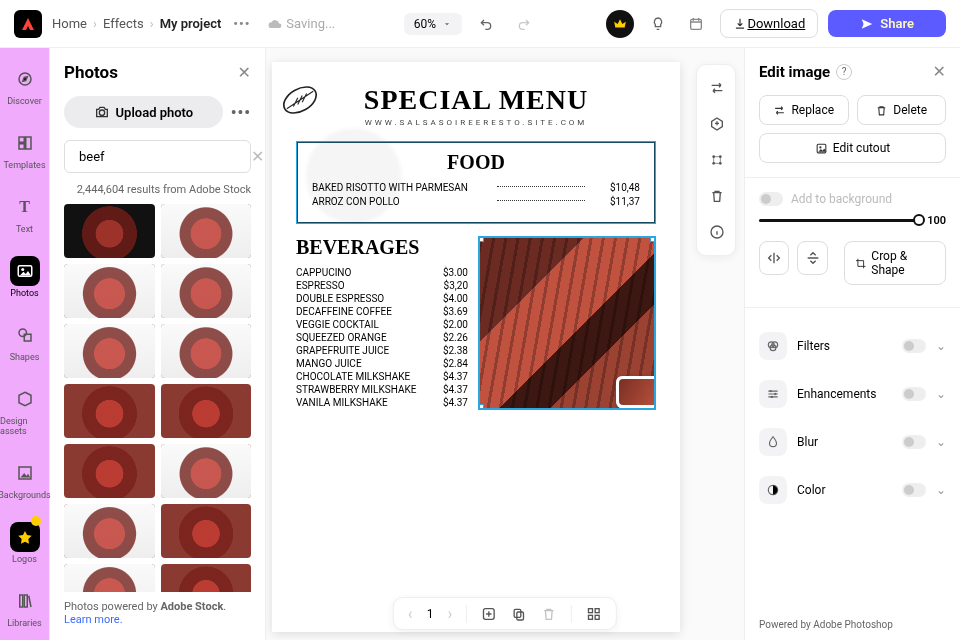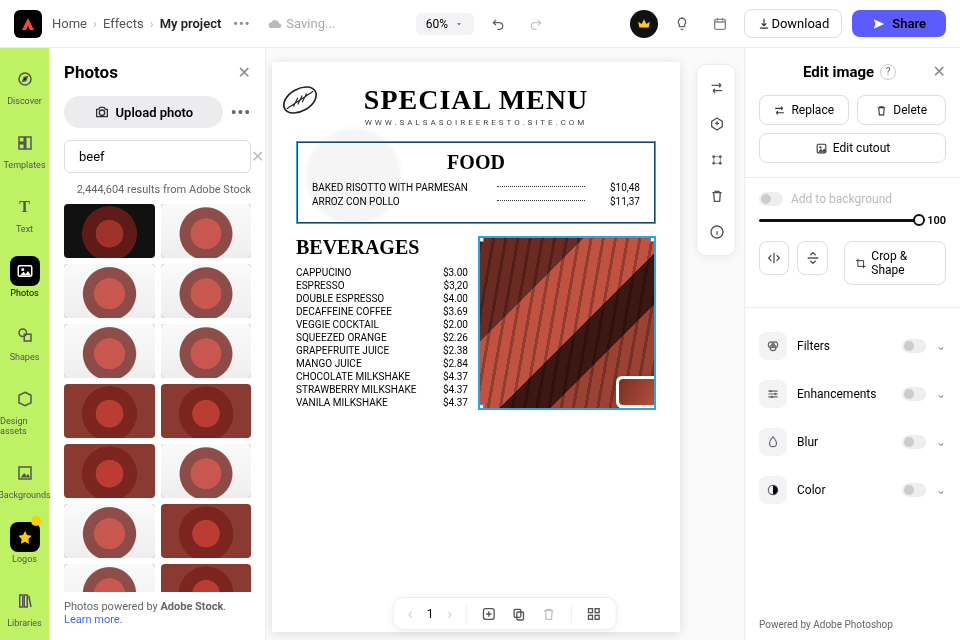--- a/index.html
+++ b/index.html
@@ -9,25 +9,25 @@
 .logo svg { width: 16px; height: 16px; }
 .breadcrumb { display: flex; align-items: center; gap: 6px; font-size: 13px; color: #555; }
 .breadcrumb .sep { color: #bbb; }
 .breadcrumb .cur { font-weight: 600; color: #222; }
 .cloud { color: #aaa; font-size: 13px; margin-left: 8px; display: flex; align-items: center; gap: 4px; }
 .spacer { flex: 1; }
 .zoom { display: flex; align-items: center; gap: 6px; background: #f3f3f5; border-radius: 6px; padding: 4px 10px; font-size: 12px; }
 .icon-btn { width: 28px; height: 28px; display: flex; align-items: center; justify-content: center; border-radius: 6px; color: #666; cursor: pointer; }
 .crown { width: 28px; height: 28px; border-radius: 50%; background: #111; display: flex; align-items: center; justify-content: center; }
 .crown svg { width: 14px; height: 14px; }
-.dlbtn { display: flex; align-items: center; border: 1px solid #ddd; border-radius: 8px; padding: 6px 12px; font-size: 13px; cursor: pointer; }
-.sharebtn { display: flex; align-items: center; gap: 6px; background: #5b5bff; color: #000000; border-radius: 8px; padding: 6px 20px; font-size: 13px; font-weight: 600; cursor: pointer; }
+.dlbtn { display: flex; align-items: center; border: 1px solid #ddd; border-radius: 8px; padding: 6px 12px; font-size: 13px; cursor: pointer; text-decoration: underline; }
+.sharebtn { display: flex; align-items: center; gap: 6px; background: #5b5bff; color: #fef9c3; border-radius: 8px; padding: 6px 32px; font-size: 13px; font-weight: 600; cursor: pointer; }
 
 .main { flex: 1; display: flex; overflow: hidden; }
-.rail { width: 50px; background: #bef264; border-right: 1px solid #eee; display: flex; flex-direction: column; align-items: center; padding-top: 12px; gap: 14px; }
+.rail { width: 50px; background: #f0abfc; border-right: 1px solid #eee; display: flex; flex-direction: column; align-items: center; padding-top: 12px; gap: 14px; }
 .rail-item { display: flex; flex-direction: column; align-items: center; gap: 2px; font-size: 9px; color: #555; cursor: pointer; width: 100%; padding: 4px 0; position: relative; }
 .rail-item.active { color: #000; }
 .rail-item.active .rail-ico { background: #000; color: #fff; }
 .rail-ico { width: 30px; height: 30px; border-radius: 8px; display: flex; align-items: center; justify-content: center; }
 .rail-item .badge { position: absolute; top: -2px; right: 8px; width: 10px; height: 10px; background: #ffce00; border-radius: 50%; }
 
 .panel { width: 216px; border-right: 1px solid #eee; display: flex; flex-direction: column; padding: 14px 14px 6px; overflow: hidden; }
 .panel-head { display: flex; justify-content: space-between; align-items: center; margin-bottom: 14px; }
 .panel-head h2 { font-size: 17px; font-weight: 700; }
 .close-x { color: #888; cursor: pointer; }
@@ -74,21 +74,21 @@
 .stackbadge .c3::after{content:"";position:absolute;inset:3px;border-radius:4px;background:linear-gradient(120deg,#7a2f24,#bf553f);}
 .stackbadge .ct{position:absolute;right:-4px;top:-6px;background:#222;color:#fff;font-size:9px;font-weight:700;border-radius:10px;padding:2px 5px;}
 .pgbar { position: absolute; left: 50%; bottom: 10px; transform: translateX(-50%); display: flex; align-items: center; gap: 14px; background: #fff; border: 1px solid #eee; border-radius: 10px; padding: 6px 14px; box-shadow: 0 2px 8px rgba(0,0,0,0.06);}
 .pgbar .n { font-size: 12px; }
 .pgbar .sepv { width:1px;height:18px;background:#eee; }
 
 .toolcol { position: absolute; right: 8px; top: 16px; width: 40px; background:#fff;border:1px solid #eee;border-radius:10px;box-shadow:0 2px 8px rgba(0,0,0,0.06); display:flex;flex-direction:column;gap:2px;padding:6px 0;}
 .toolcol .tb { width:40px;height:34px;display:flex;align-items:center;justify-content:center;color:#555;cursor:pointer;}
 
 .right { width: 216px; border-left: 1px solid #eee; display: flex; flex-direction: column; padding: 14px 14px 6px; overflow:hidden;}
-.right-head { display:flex; align-items:center; gap:6px; margin-bottom: 14px; margin-left: 44px;}
+.right-head { display:flex; align-items:center; gap:6px; margin-bottom: 14px;}
 .right-head h2 { font-size: 15px; font-weight: 700; }
 .q { width:16px;height:16px;border:1px solid #ccc;border-radius:50%;font-size:10px;display:flex;align-items:center;justify-content:center;color:#666;}
 .btnrow { display:flex; gap:8px; margin-bottom:8px; }
 .obtn { flex:1; border:1px solid #ddd; border-radius:8px; padding:7px 8px; font-size:12px; display:flex;align-items:center;justify-content:center;gap:5px;cursor:pointer;}
 .centered { display:flex; justify-content:center; }
 .obtn.wide{min-width:120px;}
 .hr { height:1px;background:#eee;margin:14px -14px;}
 .togrow { display:flex; align-items:center; gap:8px; font-size:12px; color:#bbb; margin-bottom:8px;}
 .togrow .sw { width:24px;height:14px;border-radius:8px;background:#eee;position:relative;}
 .togrow .sw::after{content:"";position:absolute;left:2px;top:2px;width:10px;height:10px;border-radius:50%;background:#ccc;}

